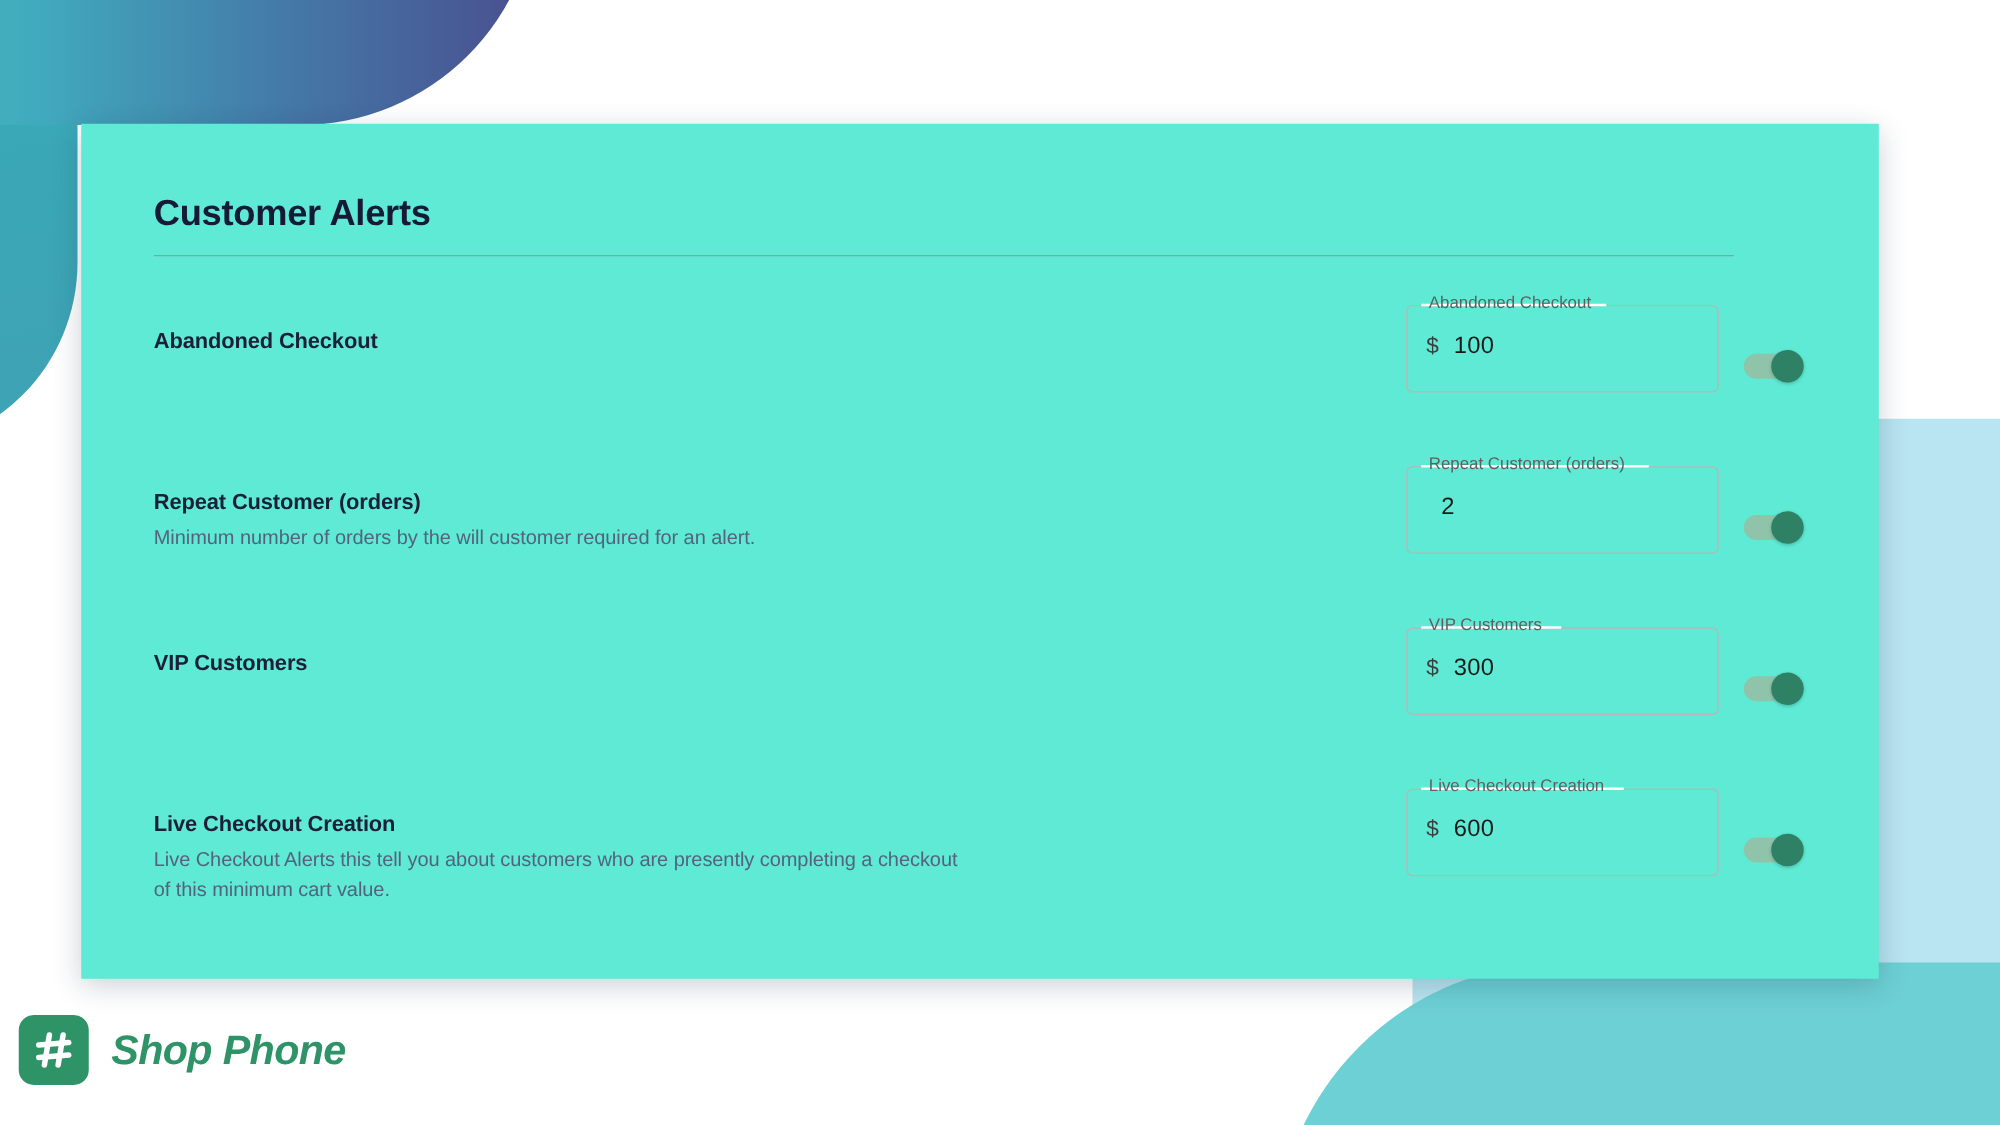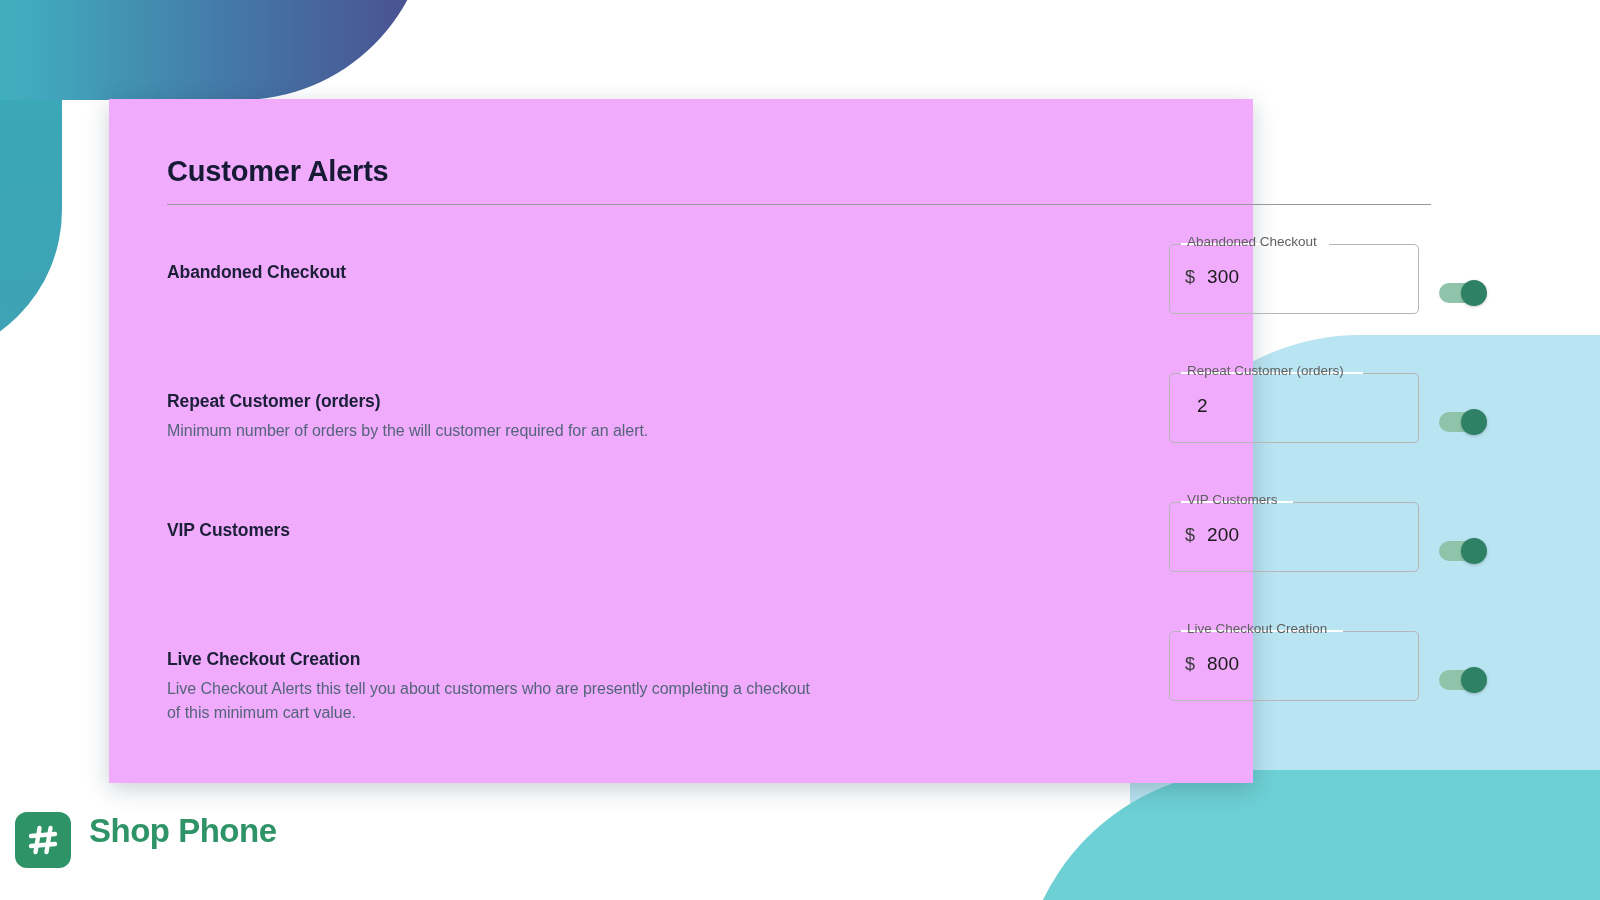--- a/index.html
+++ b/index.html
@@ -57,28 +57,27 @@
     height: 330px;
     background: #6dd0d4;
     border-top-left-radius: 230px;
   }
 
   
   #settings-card {
     position: absolute;
     left: 65px;
     top: 99px;
-    width: 1144px;
+    width: 1438px;
     height: 684px;
-    background: #f0abfc;
+    background: #5eead4;
     box-shadow: 0 6px 22px rgba(20, 40, 60, 0.22);
     z-index: 2;
     box-sizing: border-box;
     padding: 0;
-    margin-left: 44px;
   }
 
   .card-inner {
     position: absolute;
     left: 58px;
     right: 58px;
     top: 0;
     bottom: 0;
   }
 
@@ -209,22 +208,24 @@
     background: #2e8164;
     box-shadow: 0 1px 3px rgba(0,0,0,0.22);
   }
 
   
   #brand-footer {
     position: absolute;
     left: 15px;
     top: 812px;
     display: flex;
+    align-items: center;
     gap: 18px;
     z-index: 4;
+    font-style: italic;
   }
   #brand-logo-mark {
     width: 56px;
     height: 56px;
     border-radius: 12px;
     background: #2e9367;
     display: flex;
     align-items: center;
     justify-content: center;
   }
@@ -255,21 +256,21 @@
       <div class="alert-text">
         <p class="alert-title">Abandoned Checkout</p>
       </div>
       <div class="field-wrap" style="top:-18px">
         <div class="outlined-field">
           <fieldset class="field-fieldset"></fieldset>
           <div class="field-notch" style="width:148px"></div>
           <span class="field-label">Abandoned Checkout</span>
           <div class="field-value-row">
             <span class="field-adornment">$</span>
-            <span class="field-value">300</span>
+            <span class="field-value">100</span>
           </div>
         </div>
       </div>
       <div class="switch" style="top:18px">
         <div class="switch-track"></div>
         <div class="switch-thumb"></div>
       </div>
     </div>
 
     <div class="alert-row" style="top:292px">
@@ -298,21 +299,21 @@
       <div class="alert-text">
         <p class="alert-title">VIP Customers</p>
       </div>
       <div class="field-wrap" style="top:-18px">
         <div class="outlined-field">
           <fieldset class="field-fieldset"></fieldset>
           <div class="field-notch" style="width:112px"></div>
           <span class="field-label">VIP Customers</span>
           <div class="field-value-row">
             <span class="field-adornment">$</span>
-            <span class="field-value">200</span>
+            <span class="field-value">300</span>
           </div>
         </div>
       </div>
       <div class="switch" style="top:18px">
         <div class="switch-track"></div>
         <div class="switch-thumb"></div>
       </div>
     </div>
 
     <div class="alert-row" style="top:550px">
@@ -320,21 +321,21 @@
         <p class="alert-title">Live Checkout Creation</p>
         <p class="alert-desc" style="width:650px">Live Checkout Alerts this tell you about customers who are presently completing a checkout of this minimum cart value.</p>
       </div>
       <div class="field-wrap" style="top:-18px">
         <div class="outlined-field">
           <fieldset class="field-fieldset"></fieldset>
           <div class="field-notch" style="width:162px"></div>
           <span class="field-label">Live Checkout Creation</span>
           <div class="field-value-row">
             <span class="field-adornment">$</span>
-            <span class="field-value">800</span>
+            <span class="field-value">600</span>
           </div>
         </div>
       </div>
       <div class="switch" style="top:18px">
         <div class="switch-track"></div>
         <div class="switch-thumb"></div>
       </div>
     </div>
 
   </div>

